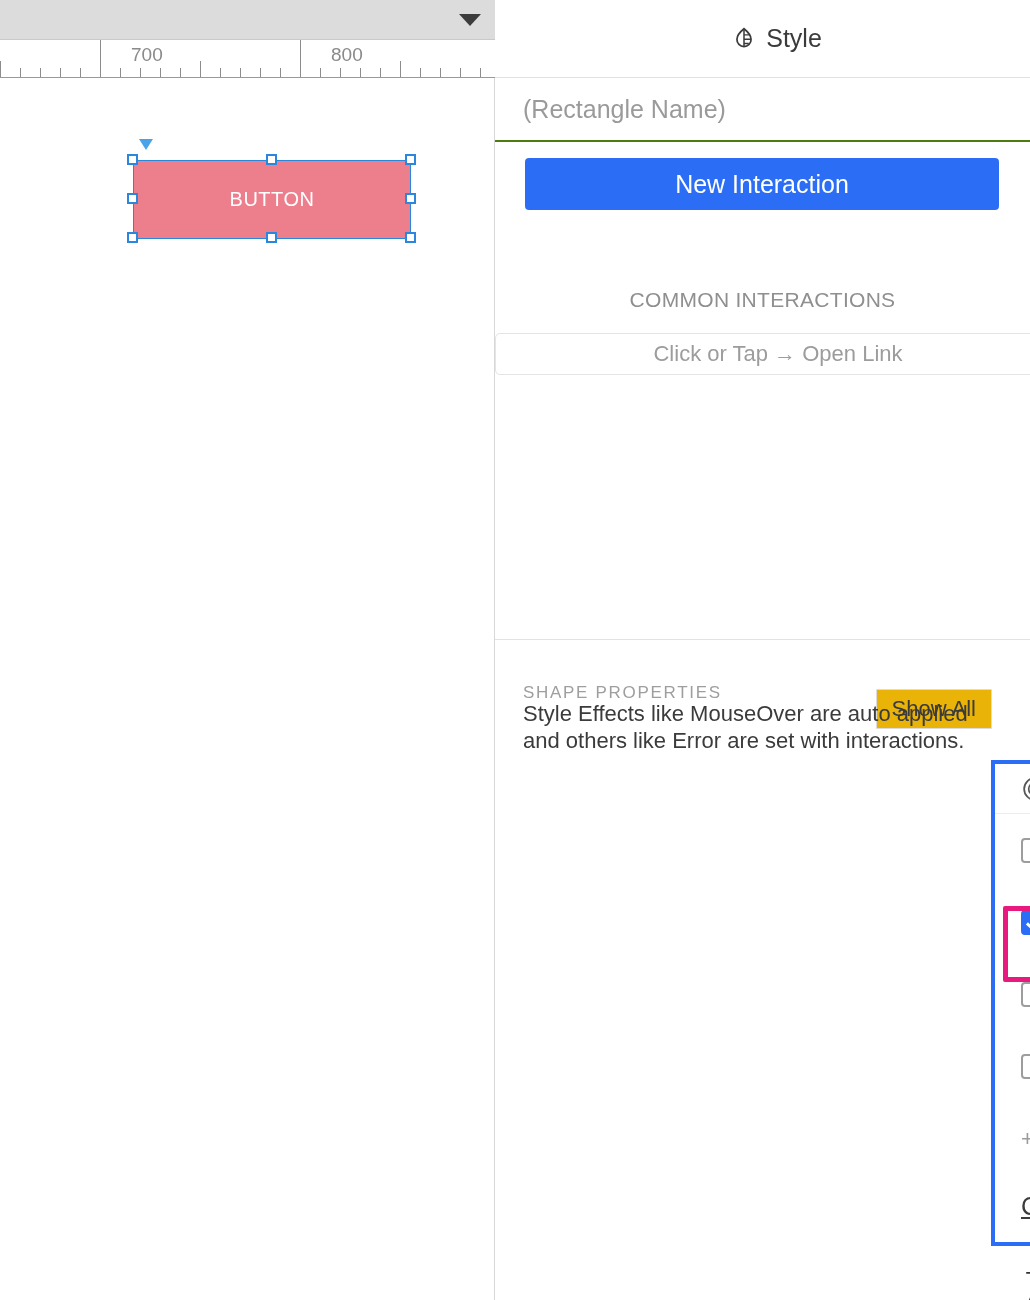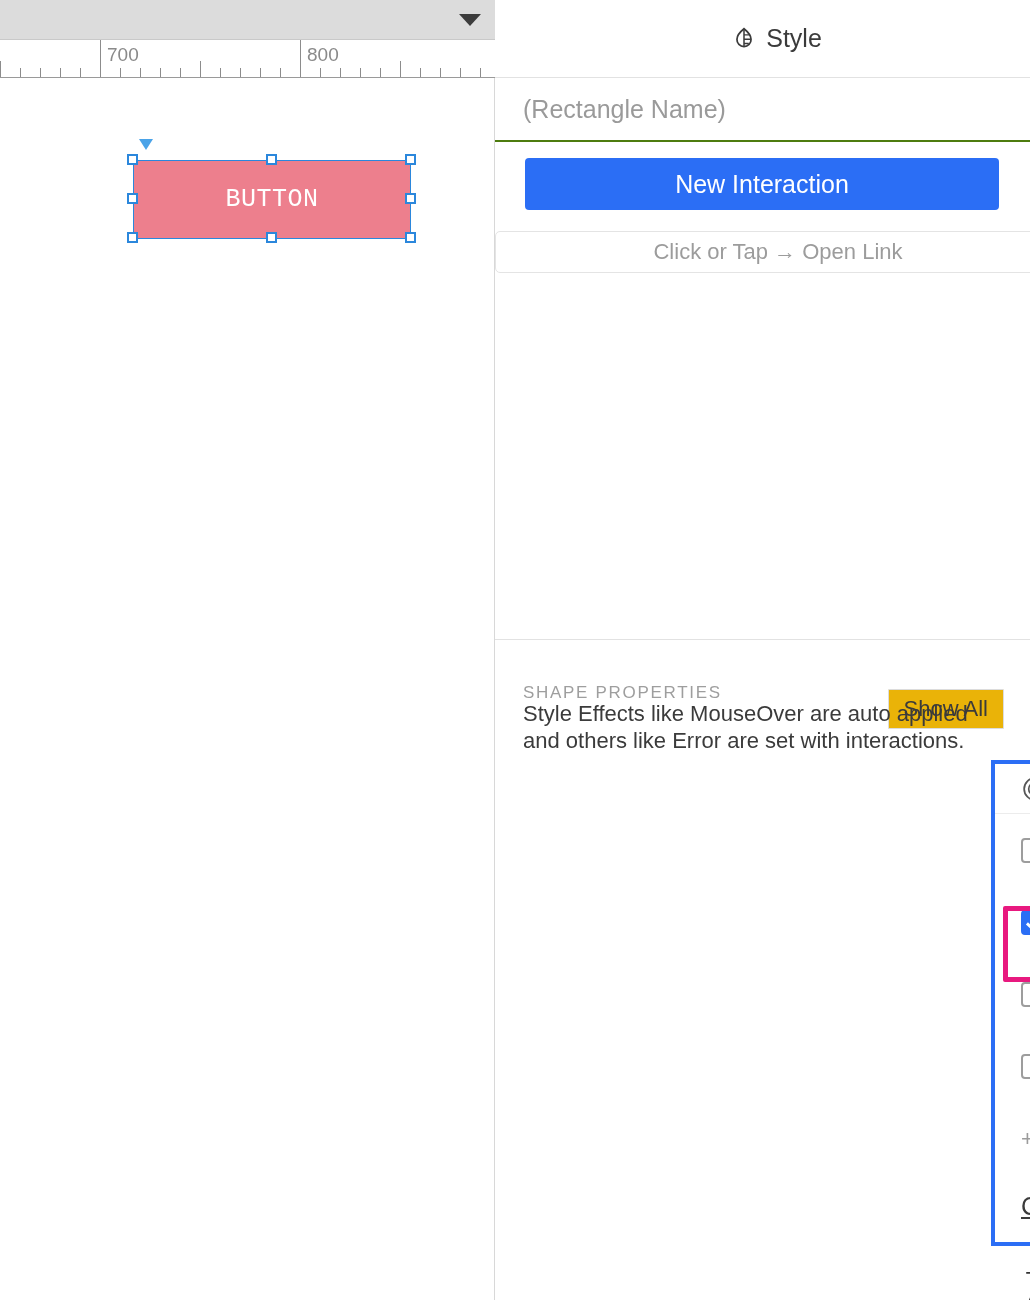--- a/index.html
+++ b/index.html
@@ -43,33 +43,34 @@
     position: absolute; bottom: 0;
     width: 1px; background: #8c8c8c;
   }
   .ruler .tick.minor { height: 9px; }
   .ruler .tick.mid   { height: 16px; }
   .ruler .tick.major { height: 38px; background: #8c8c8c; }
   .ruler .rlabel {
     position: absolute; top: 4px;
     font-size: 19px; color: #8a8a8a;
     font-family: "Liberation Sans", sans-serif;
+    margin-left: 24px;
   }
 
   .shape-wrap { position: absolute; left: 133px; top: 160px; }
   .shape {
     position: relative;
     width: 278px; height: 79px;
     background: #ed7f8d;
     display: flex; align-items: center; justify-content: center;
     border: 1px solid #2b87dc;
   }
   .shape-label {
-    color: #ffffff; font-size: 25px; letter-spacing: .5px;
-    font-family: Liberation Mono, monospace;
+    color: #ffffff; font-size: 20px; letter-spacing: .5px;
+    font-family: Liberation Sans, sans-serif;
   }
   .handle {
     position: absolute; width: 11px; height: 11px;
     background: #ffffff; border: 2px solid #2b87dc;
     z-index: 4;
   }
   .h-tl { left: -6px;  top: -6px; }
   .h-tc { left: 133px; top: -6px; }
   .h-tr { left: 272px; top: -6px; }
   .h-ml { left: -6px;  top: 33px; }
@@ -158,21 +159,21 @@
 
   .divider-thick {
     position: absolute; left: 0; right: 0; top: 639px;
     height: 1px; background: #e2e2e2;
   }
 
   
   .props-head {
     position: absolute; left: 0; right: 0; top: 639px;
     display: flex; align-items: center; justify-content: space-between;
-    padding: 18px 26px 0 28px;
+    padding: 18px 38px 0 28px;
   }
   .show-all {
     background: #eab308; border: 1px solid #dcdcdc; border-radius: 1px;
     font-size: 22px; color: #3b3b3b; padding: 6px 15px;
     font-family: "Liberation Sans", sans-serif; cursor: pointer; margin-top: 32px;
   }
   .props-desc {
     position: absolute; left: 28px; right: 26px; top: 700px;
     font-size: 22px; color: #3b3b3b; line-height: 1.23;
   }
@@ -315,20 +316,21 @@
 
     </div>
 
     <div class="name-row">
       <span class="value">(Rectangle Name)</span>
     </div>
 
 
     <button class="btn-primary">New Interaction</button>
 
+    <div class="common-title">COMMON INTERACTIONS</div>
 
     <button class="ghost-btn">Click or Tap → Open Link</button>
 
     <div class="divider-thick"></div>
 
     <div class="props-head">
       <span class="sect-title">SHAPE PROPERTIES</span>
       <button class="show-all">Show All</button>
     </div>
 

